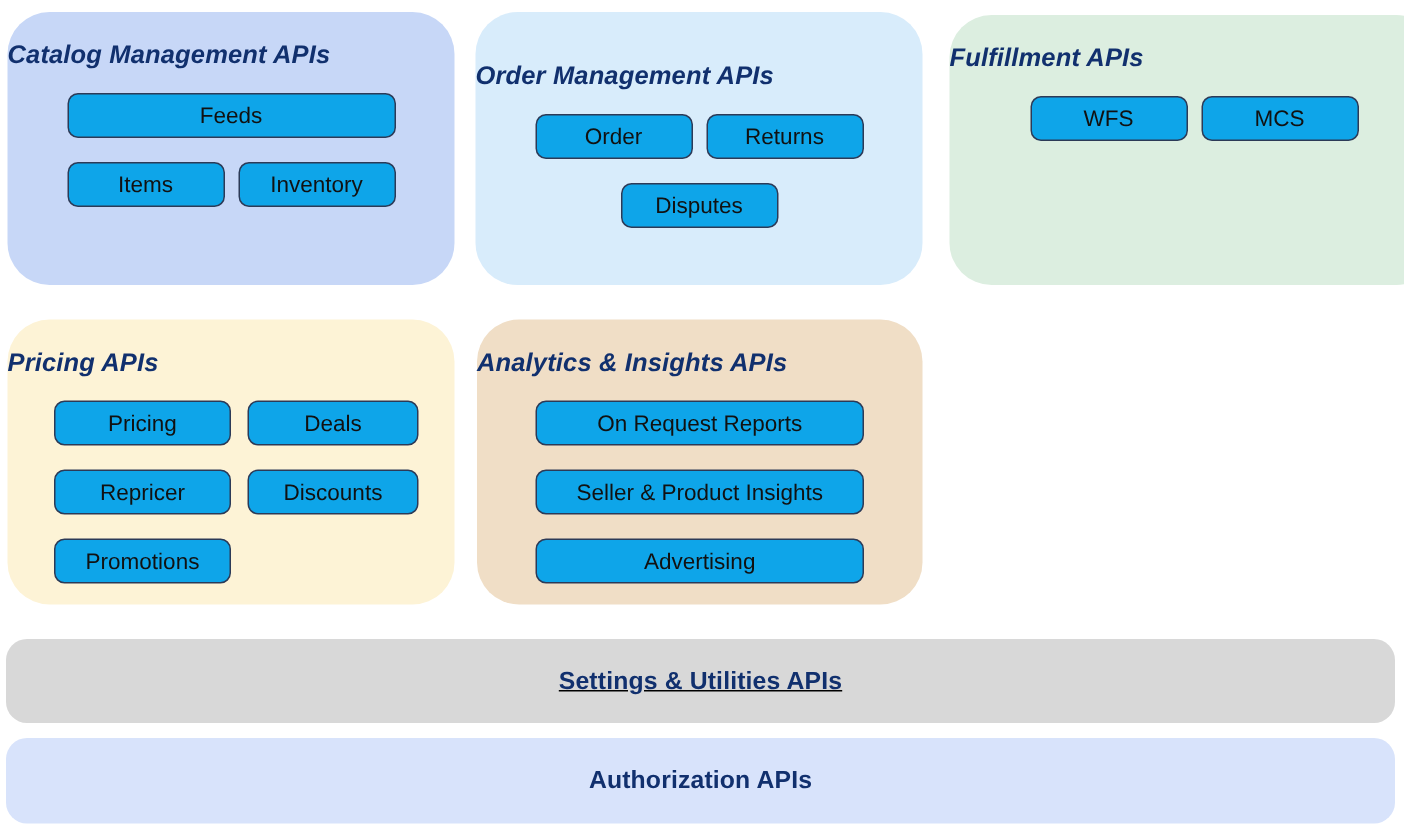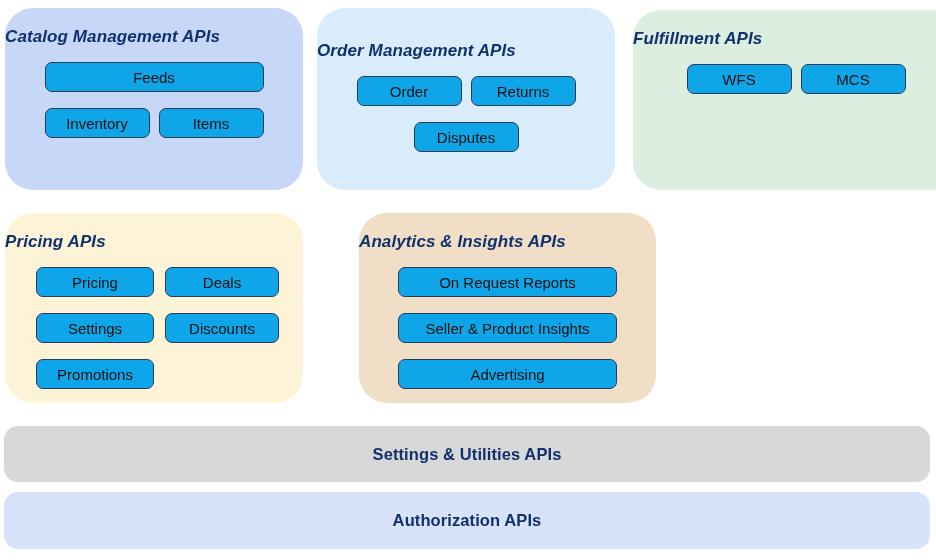--- a/index.html
+++ b/index.html
@@ -19,43 +19,43 @@
     height:30px; background:#0ea5e9; border:1px solid #2c3a57; border-radius:7px;
     font-family:inherit; font-size:15px; color:#111111;
     display:flex; align-items:center; justify-content:center; cursor:pointer; white-space:nowrap;
   }
   .w219 { width:219px; } .w105 { width:105px; } .w118 { width:118px; } .w114 { width:114px; }
 
   #card-catalog    { left:5px;   top:8px;   width:298px; height:182px; }
   #card-order      { left:317px; top:8px;   width:298px; height:182px; }
   #card-fulfillment{ left:633px; top:10px;  width:326px; height:180px; }
   #card-pricing    { left:5px;   top:213px; width:298px; height:190px; }
-  #card-analytics  { left:318px; top:213px; width:297px; height:190px;margin-left:41px; }
+  #card-analytics  { left:318px; top:213px; width:297px; height:190px; }
 
   .bar {
     position:absolute; border-radius:14px;
     display:flex; align-items:center; justify-content:center; cursor:pointer;
   }
-  #bar-settings { left:4px; top:426px; width:926px; height:56px; }
+  #bar-settings { left:4px; top:426px; width:926px; height:56px;text-decoration:underline; }
   #bar-auth     { left:4px; top:492px; width:926px; height:57px; }
   .bar-title { font-size:16.5px; font-weight:700; letter-spacing:.1px; }
 </style>
 </head>
 <body>
 
 <div id="canvas">
 
   <section class="card" id="card-catalog" style="background-color: rgb(199, 215, 247);">
     <h2 class="card-title" style="color: rgb(17, 48, 110);">Catalog Management APIs</h2>
     <div class="btn-row">
       <button class="api-btn w219">Feeds</button>
     </div>
     <div class="btn-row">
+      <button class="api-btn w105">Items</button>
       <button class="api-btn w105">Inventory</button>
-      <button class="api-btn w105">Items</button>
     </div>
   </section>
 
   <section class="card" id="card-order" style="background-color: rgb(216, 236, 251);">
     <h2 class="card-title" style="color: rgb(17, 48, 110); margin-top: 14px;">Order Management APIs</h2>
     <div class="btn-row">
       <button class="api-btn w105">Order</button>
       <button class="api-btn w105">Returns</button>
     </div>
     <div class="btn-row">
@@ -71,21 +71,21 @@
     </div>
   </section>
 
   <section class="card" id="card-pricing" style="background-color: rgb(253, 243, 214);">
     <h2 class="card-title" style="color: rgb(17, 48, 110);">Pricing APIs</h2>
     <div class="btn-row left">
       <button class="api-btn w118">Pricing</button>
       <button class="api-btn w114">Deals</button>
     </div>
     <div class="btn-row left">
-      <button class="api-btn w118">Settings</button>
+      <button class="api-btn w118">Repricer</button>
       <button class="api-btn w114">Discounts</button>
     </div>
     <div class="btn-row left">
       <button class="api-btn w118">Promotions</button>
     </div>
   </section>
 
   <section class="card" id="card-analytics" style="background-color: rgb(240, 222, 198);">
     <h2 class="card-title" style="color: rgb(17, 48, 110);">Analytics &amp; Insights APIs</h2>
     <div class="btn-row">

